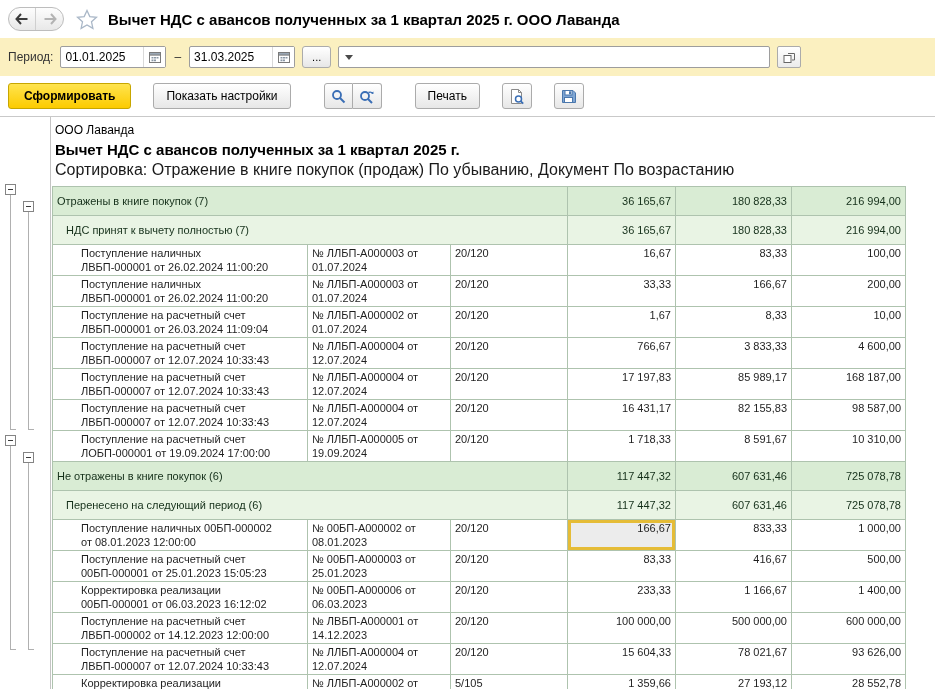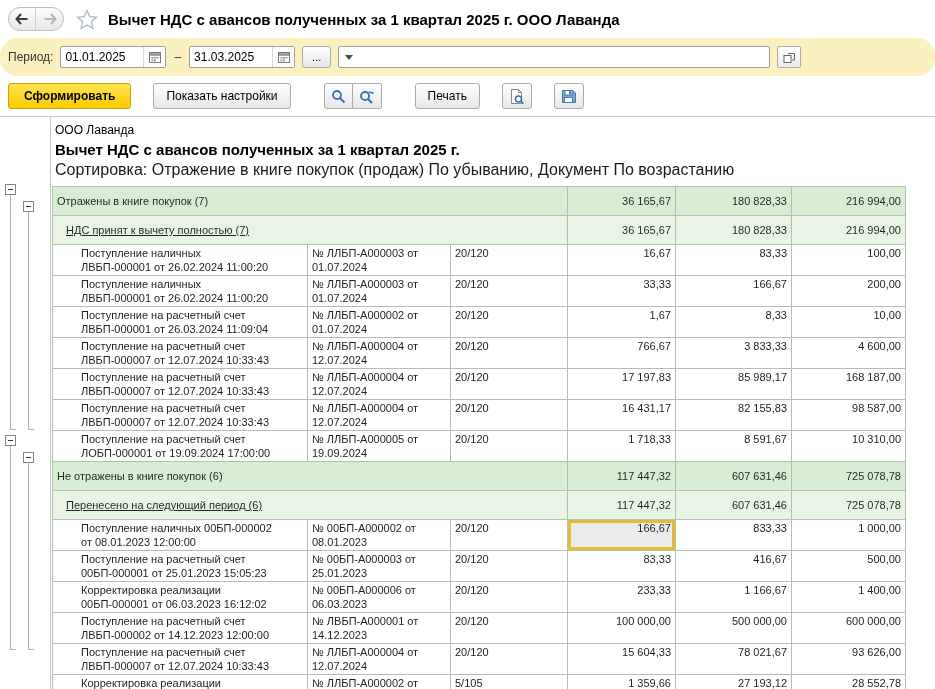--- a/index.html
+++ b/index.html
@@ -11,21 +11,21 @@
   
   .titlebar { height:38px; display:flex; align-items:center; padding:0 8px; background:#fff; }
   .nav-group { display:flex; border:1px solid #bdbdbd; border-radius:12px; overflow:hidden;
                background:linear-gradient(#fdfdfd,#e8e8e8); height:24px; }
   .nav-group button { width:27px; height:22px; border:none; background:transparent; cursor:pointer;
                       display:flex; align-items:center; justify-content:center; padding:0; }
   .nav-group button:first-child { border-right:1px solid #cfcfcf; }
   .star-btn { margin:0 10px 0 12px; background:none; border:none; padding:0; cursor:pointer; display:flex; }
   .page-title { font-size:15px; font-weight:bold; margin:0; color:#000; }
   
-  .filterbar { height:38px; background:#fbf0c0; display:flex; align-items:center; padding:0 8px; gap:7px;border-radius:18px; }
+  .filterbar { height:38px; background:#fbf0c0; display:flex; align-items:center; padding:0 8px; gap:7px; }
   .flabel { font-size:12px; color:#333; }
   .datefield { display:flex; height:22px; border:1px solid #9d9d9d; background:#fff; border-radius:2px; }
   .datefield input { width:82px; border:none; outline:none; font-size:12px; padding:0 4px;
                      font-family:inherit; background:transparent; }
   .cal-btn { width:22px; border:none; border-left:1px solid #d9d9d9; background:#fff; cursor:pointer;
              display:flex; align-items:center; justify-content:center; padding:0; }
   .dash { font-size:12px; color:#333; padding:0 1px; }
   .btn { height:26px; border:1px solid #ababab; border-radius:3px; background:linear-gradient(#ffffff,#e7e7e7);
          font-size:12px; font-family:inherit; padding:4px 12px; cursor:pointer; color:#000; }
   .btn.small { height:22px; padding:0 9px; font-size:11px; }
@@ -56,21 +56,21 @@
   .report-content { margin-left:52px; padding-top:5px; }
   .rc-company { font-size:12px; margin:1px 16px 0 3px; color:#000; }
   .rc-title { font-size:15px; font-weight:bold; margin:4px 0 3px 3px; color:#000; }
   .rc-sorting { font-size:16px; margin:1px 0 7px 3px; color:#1a1a1a; }
   table.rpt { border-collapse:collapse; table-layout:fixed; width:853px; font-size:11px; }
   table.rpt td { border:1px solid #aec3ae; padding:1px 4px; vertical-align:top; line-height:14px;
                  overflow:hidden; white-space:nowrap; }
   tr.g1 td, tr.g2 td, tr.total td { height:29px; vertical-align:middle; color:#15301a; }
   tr.g1 td { background:#d9ecd4; }
   tr.g2 td { background:#e9f4e4; }
-  tr.g2 td.label { padding-left:13px;text-decoration:underline; }
+  tr.g2 td.label { padding-left:13px; }
   tr.det td { height:31px; background:#fff; color:#1f1f1f; }
   tr.det td.doc { padding-left:28px; }
   tr.total td { background:#f0abfc; font-weight:bold; height:20px; }
   td.num { text-align:right; padding-right:6px;margin-top:28px; }
   td.num.selected { background:#ececec; box-shadow:inset 0 0 0 3px #e5bc37; }
   svg { display:block; }
 </style>
 </head>
 <body>
 

